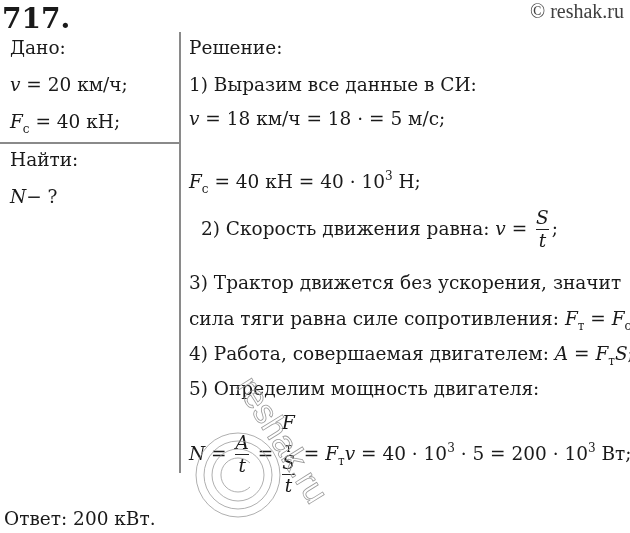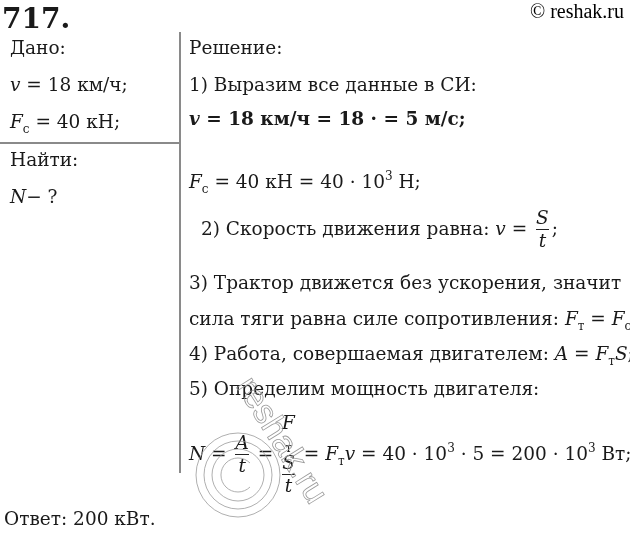--- a/index.html
+++ b/index.html
@@ -1,20 +1,20 @@
 <!DOCTYPE html>
 <html><head>
 <meta charset="utf-8">
 <style>
   html, body { margin:0; padding:0; background:#ffffff; }
   body { width:630px; height:533px; position:relative; overflow:hidden;
          font-family:"DejaVu Serif","Liberation Serif",serif; color:#1a1a1a; }
   .abs { position:absolute; white-space:nowrap; }
   .num { left:2px; top:2px; font-weight:bold; font-size:28px; }
-  .copy { right:6px; top:0px; font-family:"Liberation Serif",serif; font-size:20px; color:#000000; }
+  .copy { right:6px; top:0px; font-family:"Liberation Serif",serif; font-size:20px; color:#404040; }
   .t { font-size:18.5px; }
   .i { font-style:italic; }
   .sub { font-size:12px; position:relative; top:5px; }
   .sup { font-size:12px; position:relative; top:-8px; }
   .vline { left:179px; top:32px; width:2px; height:441px; background:#8a8a8a; }
   .hline { left:0px; top:142px; width:180px; height:2px; background:#8a8a8a; }
   .frac { display:inline-block; vertical-align:middle; text-align:center; margin:0 3px; }
   .frac span { display:block; line-height:20px; }
   .frac .bar { border-top:1.5px solid #222; height:0; margin:1px 0; }
   .wm { left:188px; top:375px; width:140px; height:150px; pointer-events:none; }
@@ -23,35 +23,35 @@
 <body>
 
 <div class="abs num">717.</div>
 <div class="abs copy">© reshak.ru</div>
 
 <div class="abs vline"></div>
 <div class="abs hline"></div>
 
 <div class="abs t" style="left:10px;top:37px;">Дано:</div>
 <div class="abs t" style="left:10px;top:74px;">
-  <span class="i">v</span><span> = 18 км/ч;</span>
+  <span class="i">v</span><span> = 20 км/ч;</span>
 </div>
 <div class="abs t" style="left:10px;top:111px;">
   <span class="i">F</span><span class="sub">с</span><span> = 40 кН;</span>
 </div>
 
 <div class="abs t" style="left:10px;top:149px;">Найти:</div>
 <div class="abs t" style="left:10px;top:186px;">
   <span class="i">N</span><span>− ?</span>
 </div>
 
 <div class="abs t" style="left:189px;top:37px;">Решение:</div>
 <div class="abs t" style="left:189px;top:74px;">1) Выразим все данные в СИ:</div>
 
-<div class="abs t" style="left:189px;top:108px;font-weight:bold;">
+<div class="abs t" style="left:189px;top:108px;">
   <span class="i">v</span><span> = 18 км/ч = 18 · </span><span> = 5 м/с;</span>
 </div>
 
 <div class="abs t" style="left:189px;top:171px;">
   <span class="i">F</span><span class="sub">с</span><span> = 40 кН = 40 · 10</span><span class="sup">3</span><span> Н;</span>
 </div>
 
 <div class="abs t" style="left:201px;top:208px;">
   <span>2) Скорость движения равна:  </span><span class="i">v</span><span> = </span><span class="frac i"><span>S</span><span class="bar"></span><span>t</span></span><span>;</span>
 </div>

